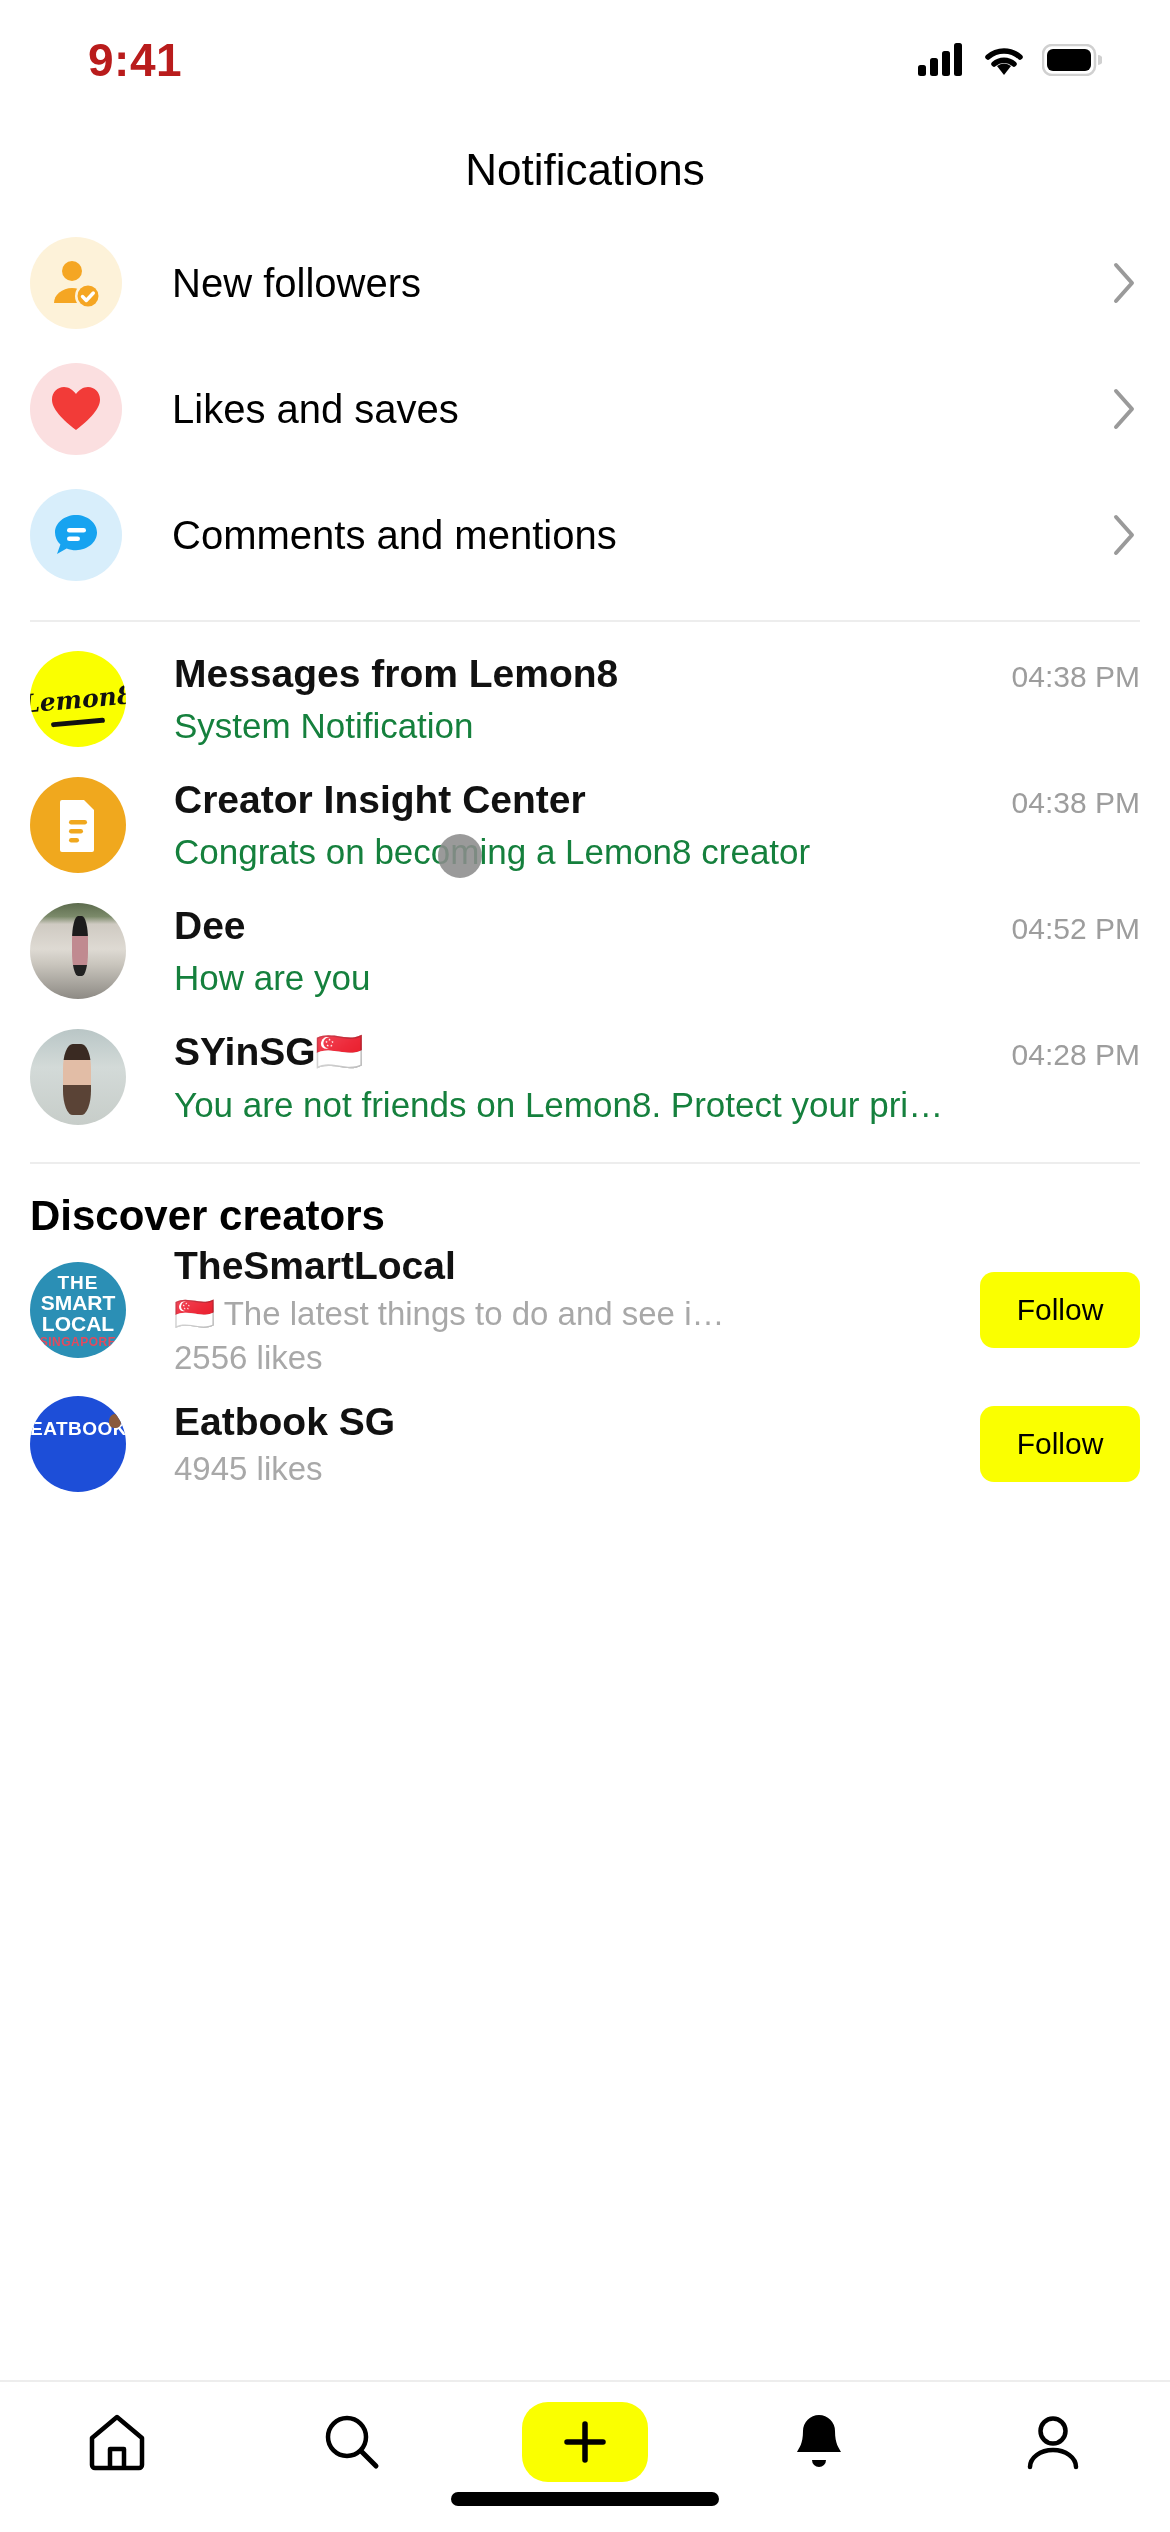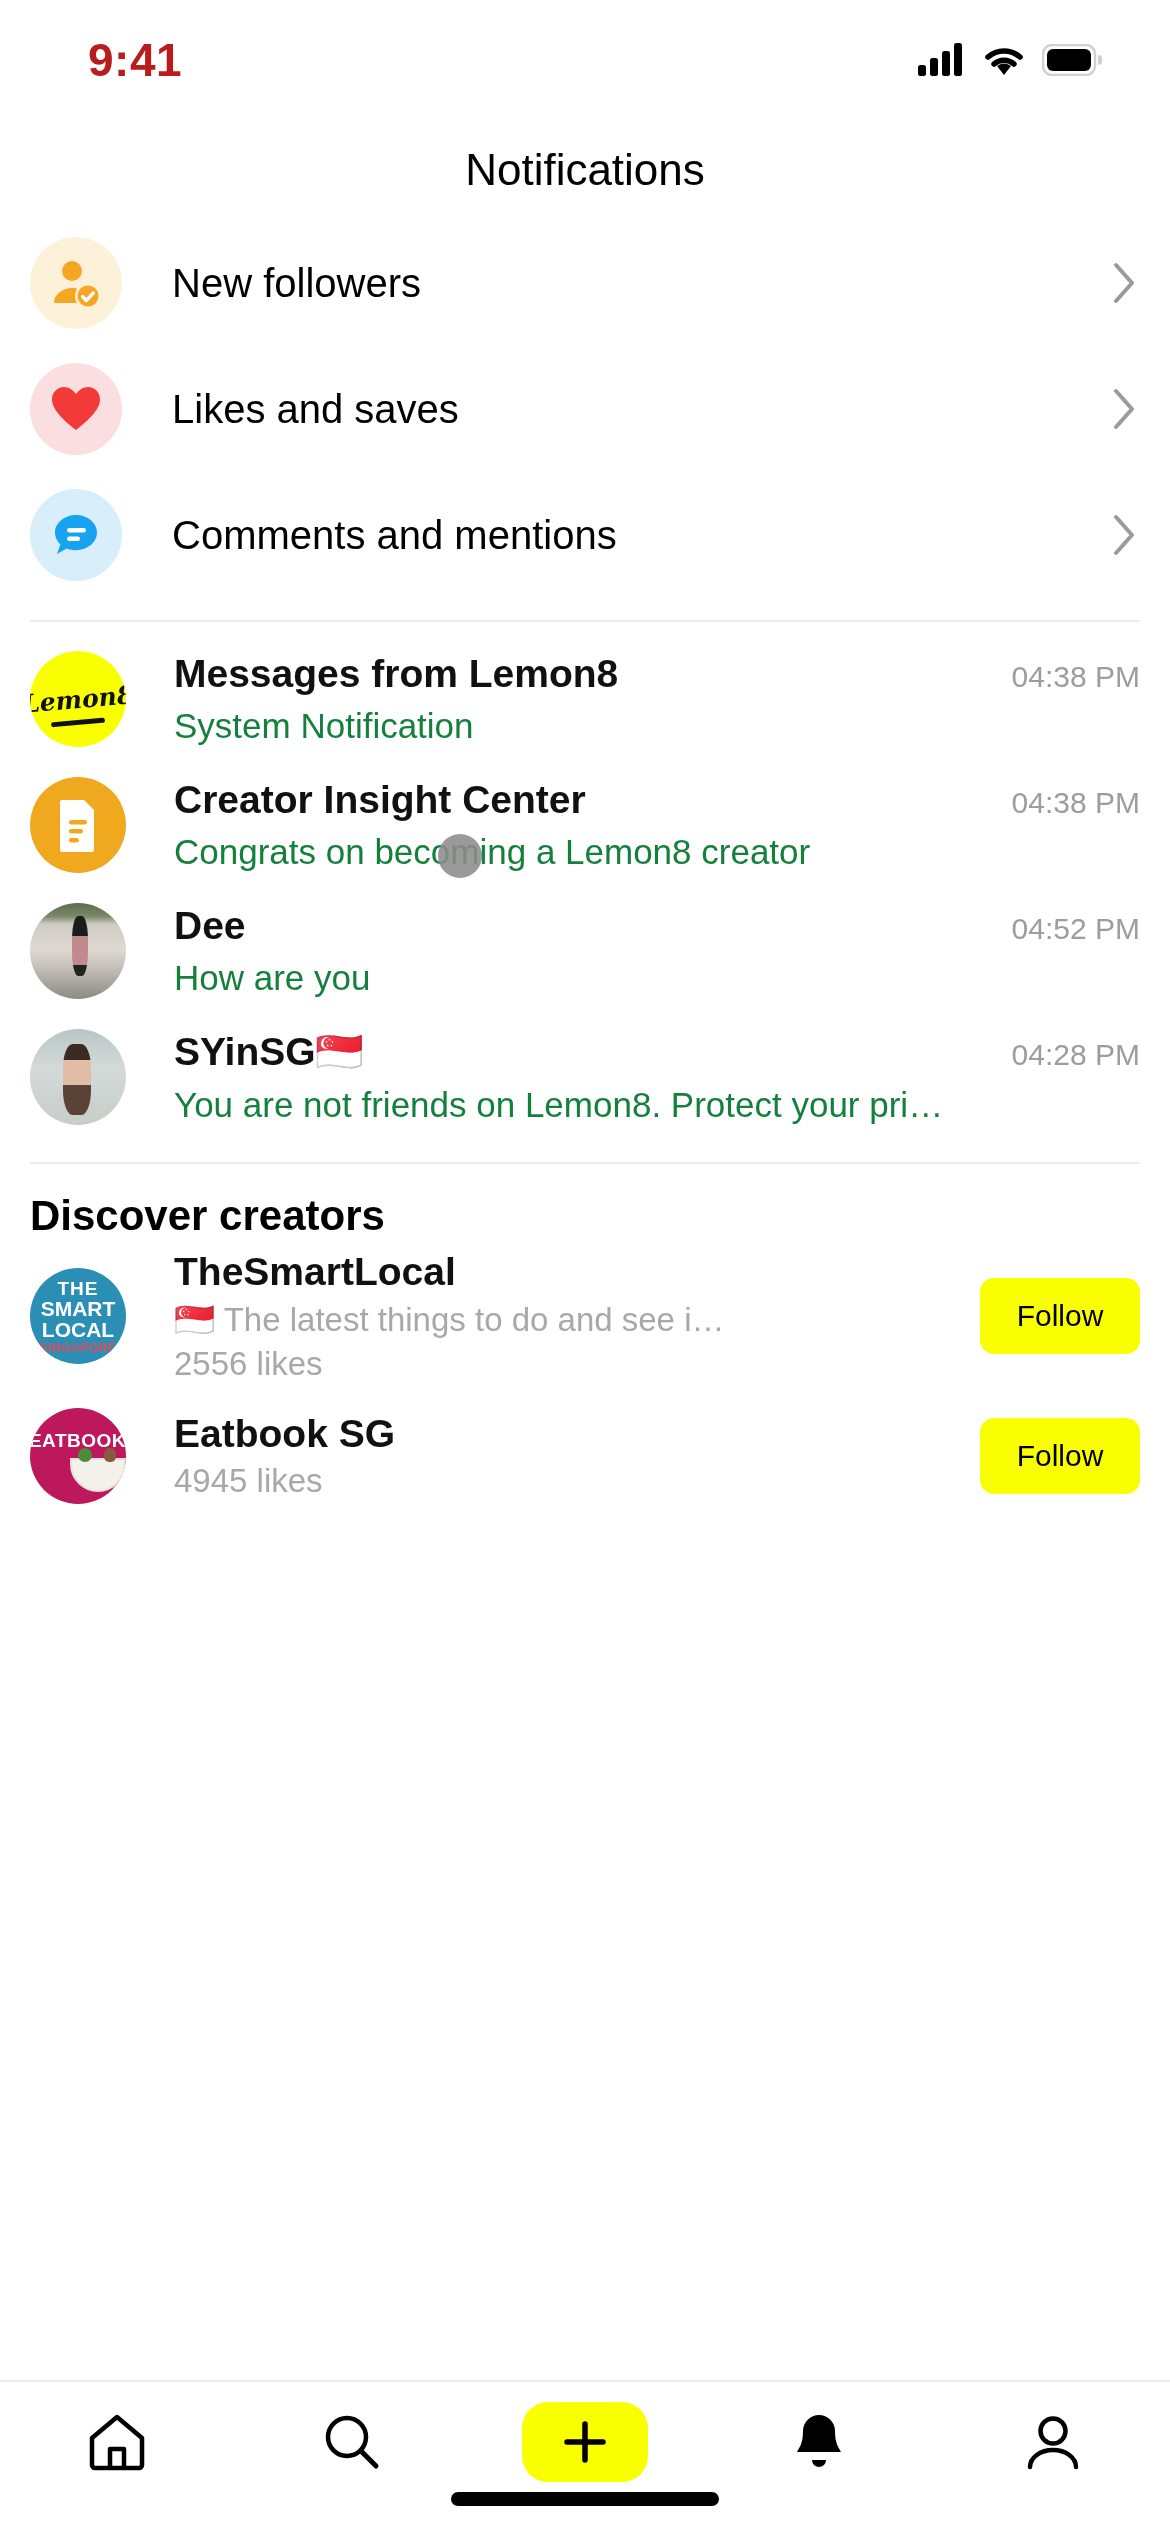--- a/index.html
+++ b/index.html
@@ -60,21 +60,21 @@
     white-space:nowrap; overflow:hidden; text-overflow:ellipsis;
   }
   .msg-time { margin-left:auto; font-size:30px; color:#9d9d9d; flex:0 0 auto; padding-left:24px; }
   .msg-sub {
     margin-top:10px; font-size:35px; color:#15803d;
     white-space:nowrap; overflow:hidden; text-overflow:ellipsis;
   }
 
   
   .section-title { font-size:42px; font-weight:700; color:#000; padding:14px 30px 0 30px; }
-  .creator-row { display:flex; align-items:center; height:128px; padding:0 30px; margin-top:12px; }
+  .creator-row { display:flex; align-items:center; height:128px; padding:0 30px; margin-top:6px; }
   .creator-avatar { width:96px; height:96px; border-radius:50%; flex:0 0 96px; overflow:hidden; position:relative; }
   .creator-body { flex:1 1 auto; margin-left:48px; min-width:0; }
   .creator-name { font-size:39px; font-weight:700; color:#111; white-space:nowrap; overflow:hidden; text-overflow:ellipsis; }
   .creator-desc {
     margin-top:6px; font-size:33px; color:#a8a8a8;
     white-space:nowrap; overflow:hidden; text-overflow:ellipsis; max-width:640px;
   }
   .creator-likes { margin-top:6px; font-size:33px; color:#a8a8a8; }
   .follow-btn {
     flex:0 0 auto; margin-left:20px;
@@ -121,22 +121,22 @@
   .av-sy:after { content:""; position:absolute; left:34%; top:16%; width:30%; height:74%;
     background:linear-gradient(180deg,#3a2a22 0 22%,#e2bda6 22% 58%,#5a4336 58% 100%); border-radius:34%; }
 
   .tsl-logo { width:100%; height:100%; background:#2b8fb5; display:flex; flex-direction:column;
     align-items:center; justify-content:center; color:#fff; font-weight:700; line-height:1.0; }
   .tsl-logo span:nth-child(1){ font-size:19px; letter-spacing:1px; }
   .tsl-logo span:nth-child(2){ font-size:21px; }
   .tsl-logo span:nth-child(3){ font-size:21px; }
   .tsl-logo span:nth-child(4){ font-size:12px; color:#e24a5e; letter-spacing:0.5px; margin-top:2px; }
 
-  .eb-logo { width:100%; height:100%; background:#be185d; position:relative;
-    display:flex; flex-direction:column; align-items:flex-end; padding-top:22px; }
+  .eb-logo { width:100%; height:100%; background:#1d4ed8; position:relative;
+    display:flex; flex-direction:row; align-items:flex-start; padding-top:22px; }
   .eb-logo .eb-word { color:#fff; font-size:19px; font-weight:700; letter-spacing:0.5px; }
   .eb-bowl { width:56px; height:34px; background:#f4f1ea; border-radius:0 0 28px 28px;
     margin-top:6px; position:relative; border:2px solid #e6e2d8; }
   .eb-bowl:before { content:""; position:absolute; left:6px; top:-12px; width:14px; height:14px;
     background:#4e8b3c; border-radius:50%; }
   .eb-bowl:after { content:""; position:absolute; right:8px; top:-12px; width:12px; height:14px;
     background:#8a5a3c; border-radius:50% 50% 40% 40%; }
 
   .lemon-logo { width:100%; height:100%; background:#FAFF00; display:flex;
     align-items:center; justify-content:center; position:relative; }

